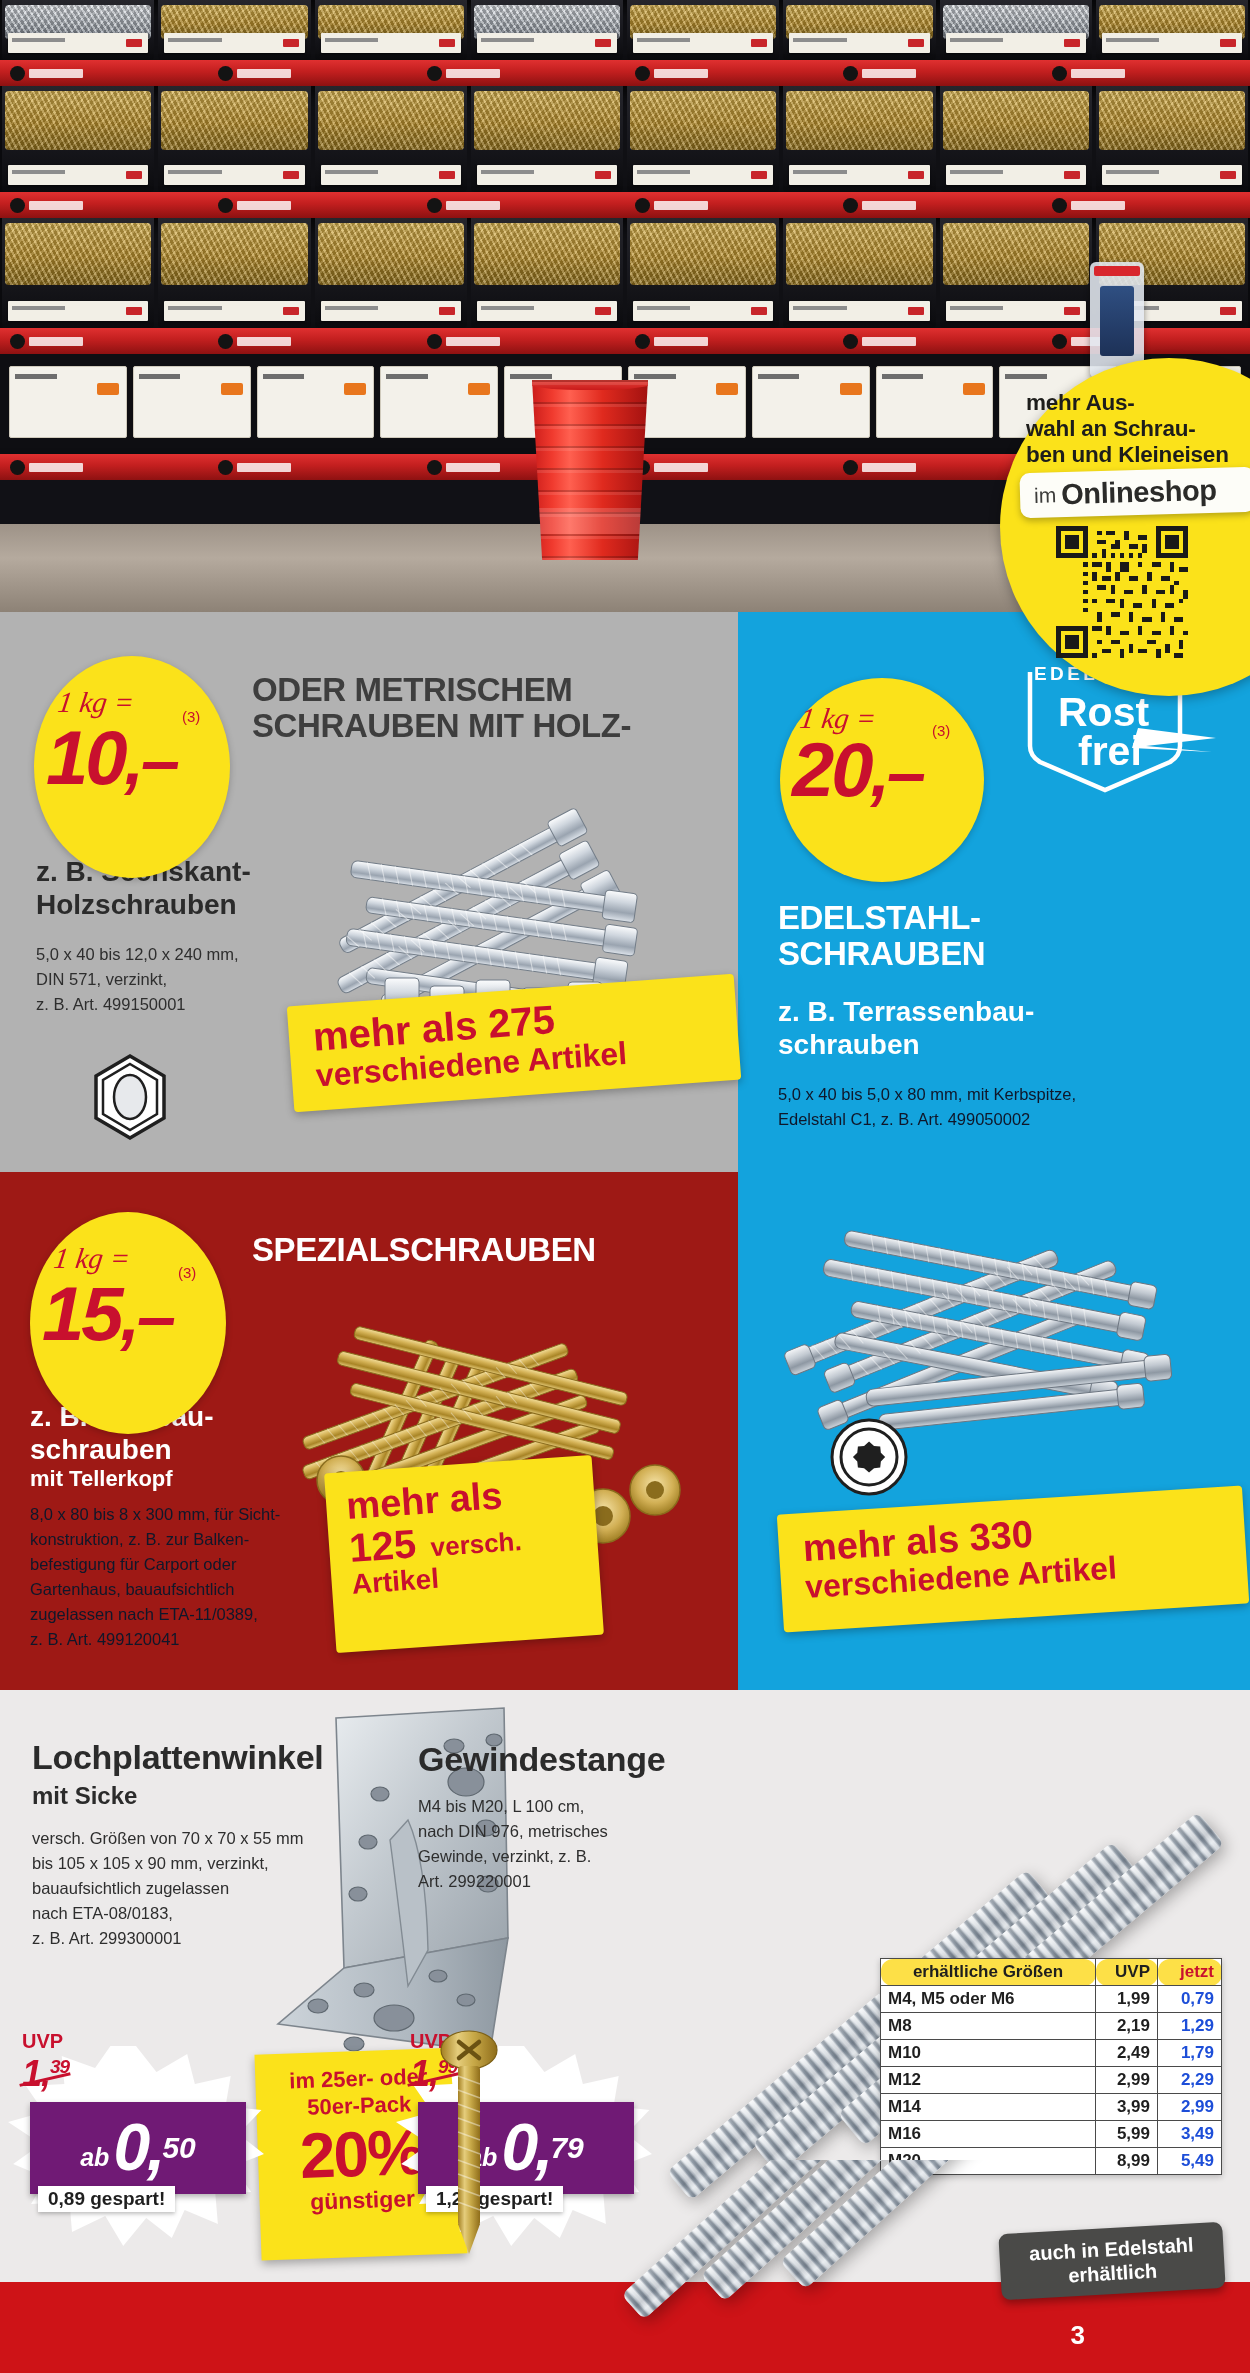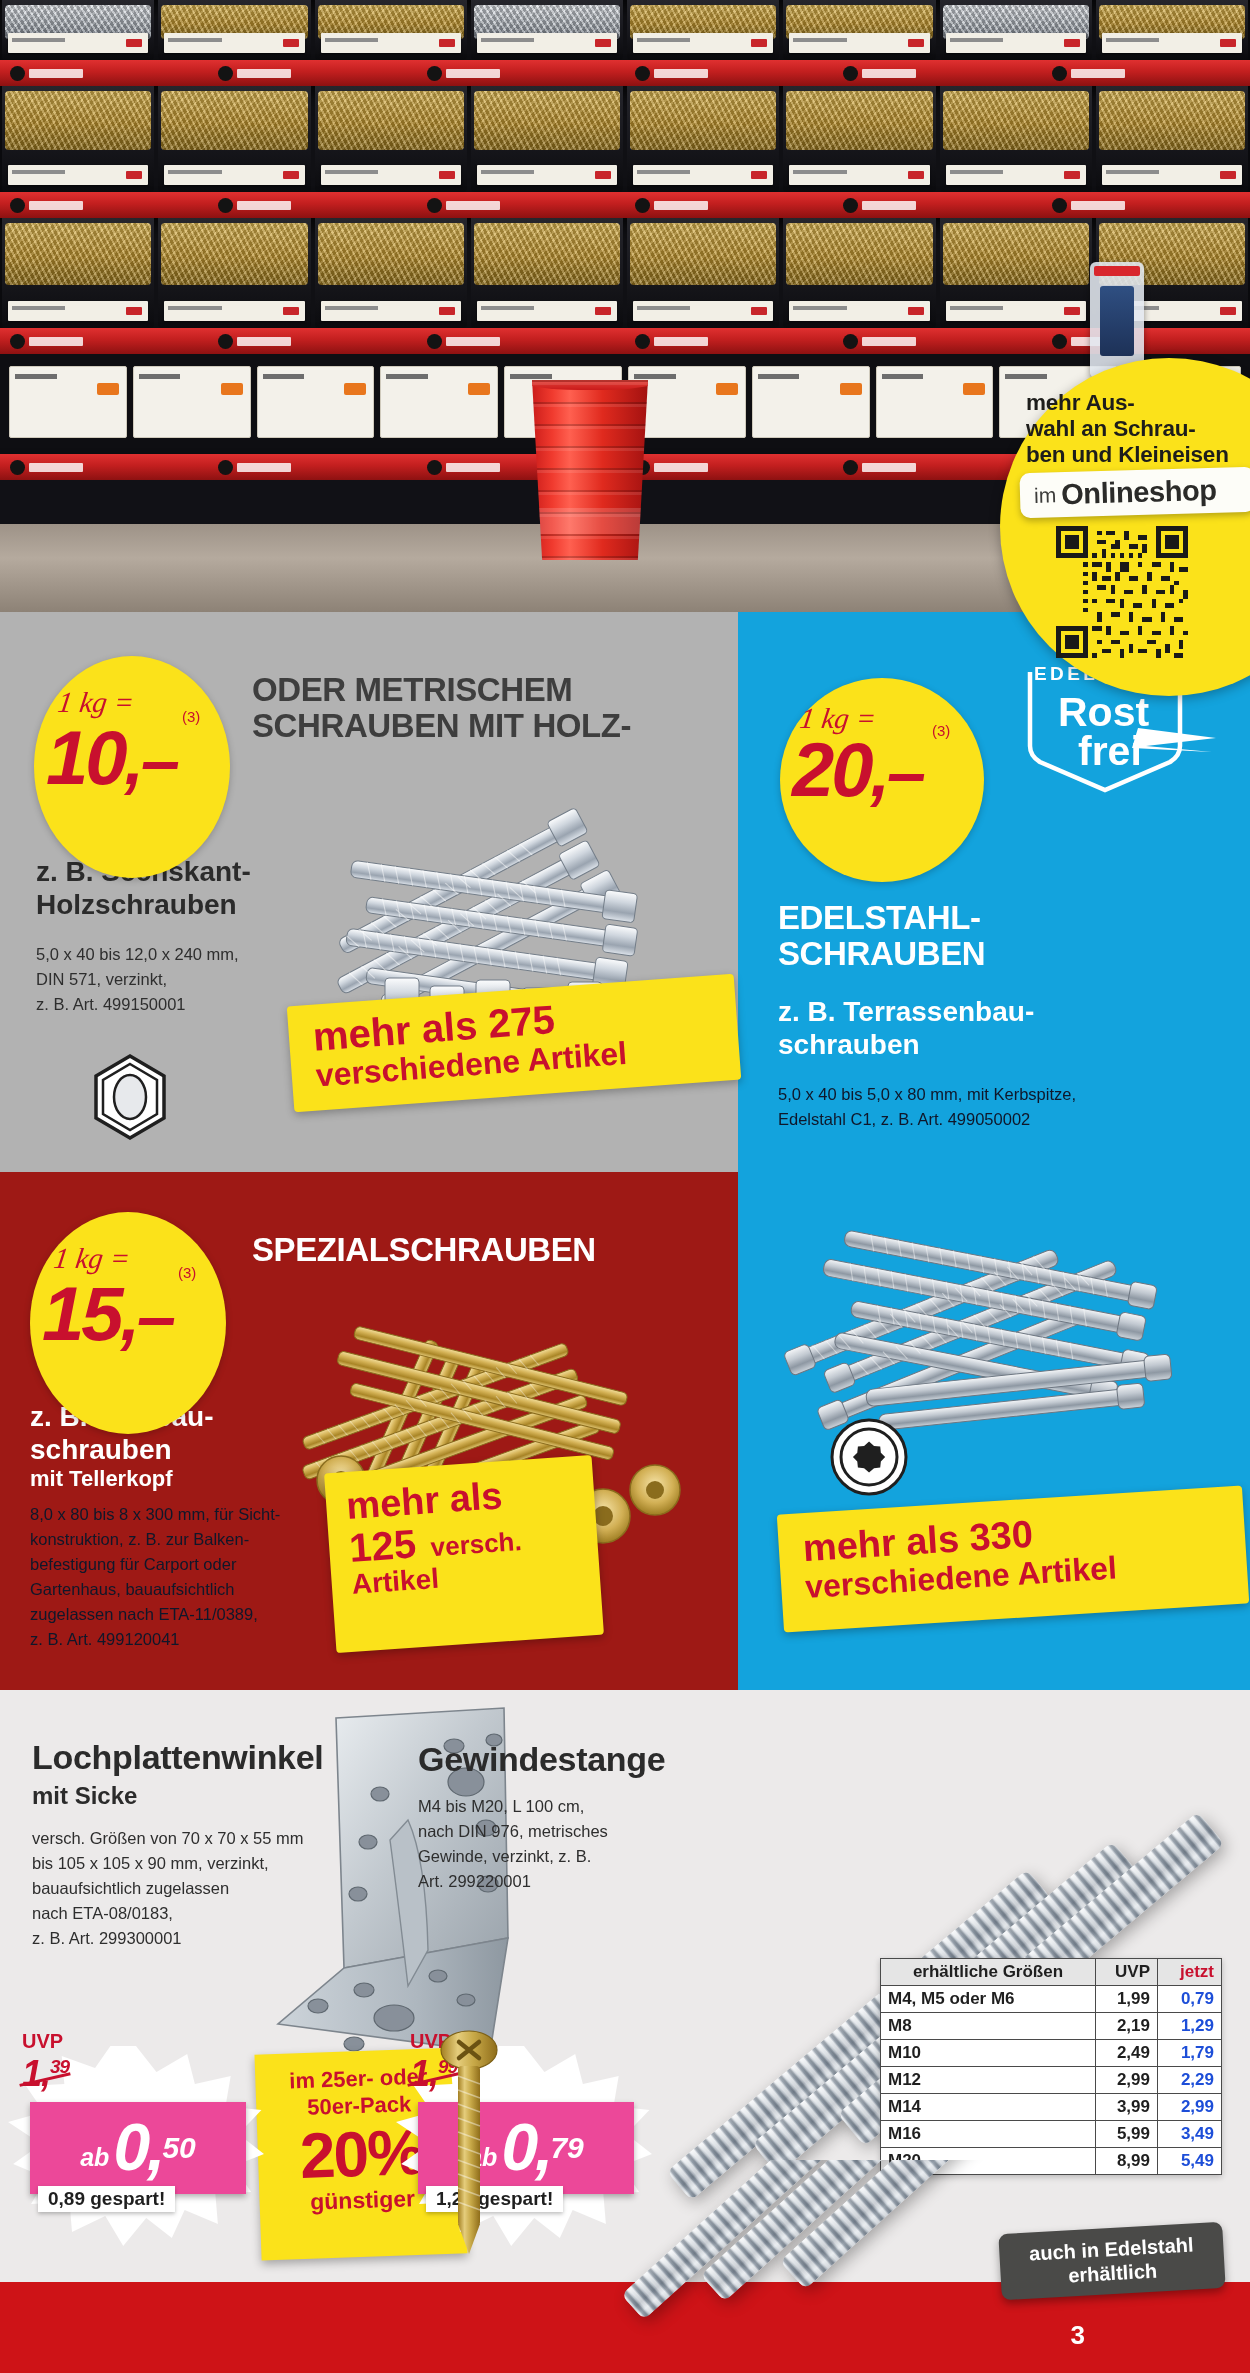--- a/index.html
+++ b/index.html
@@ -240,21 +240,21 @@
   
   .ptable {
     position: absolute; left: 880px; top: 1958px; width: 342px;
     border-collapse: collapse; font-size: 17px; background: #fff;
     box-shadow: 0 2px 6px rgba(0,0,0,.22); z-index: 20;
   }
   .ptable th, .ptable td {
     border: 1.6px solid #4a4a4a; padding: 3px 7px; font-weight: 700;
     color: #1f1f1f; white-space: nowrap;
   }
-  .ptable thead th { background: #e5e5e5; }
+  .ptable thead th { background: #fde047; border-radius: 12px; }
   .ptable .c-uvp { text-align: right; width: 62px; }
   .ptable .c-now { text-align: right; width: 64px; color: #1d4ed8; }
   .ptable thead .c-now { color: #c8102e; }
 
   
   .burst { position: absolute; z-index: 22; }
   .burst-star {
     position: absolute; left: 0; top: 0; width: 100%; height: 100%;
     background: #ffffff;
     clip-path: polygon(50% 0%,58% 13%,70% 4%,73% 19%,87% 15%,85% 30%,99% 32%,90% 44%,
@@ -271,21 +271,21 @@
     font-size: 36px; font-style: italic; letter-spacing: -1px; position: relative;
   }
   .burst-uvp .cent {
     font-size: 19px; vertical-align: super; font-style: italic;
   }
   .burst-uvp .strike {
     position: absolute; left: -3px; right: -2px; top: 60%; height: 3px;
     background: #c8102e; transform: rotate(-13deg);
   }
   .burst-band {
-    position: absolute; background: #ec4899; z-index: 3;
+    position: absolute; background: #701a75; z-index: 3;
     display: flex; align-items: center; justify-content: center;
     box-shadow: 0 3px 6px rgba(0,0,0,.3);
   }
   .burst-ab { font-size: 25px; color: #fff; font-weight: 700; font-style: italic; }
   .burst-big {
     font-size: 66px; color: #fff; font-weight: 700; font-style: italic;
     letter-spacing: -3px; line-height: .9;
   }
   .burst-cent {
     font-size: 30px; color: #fff; font-weight: 700; font-style: italic;

